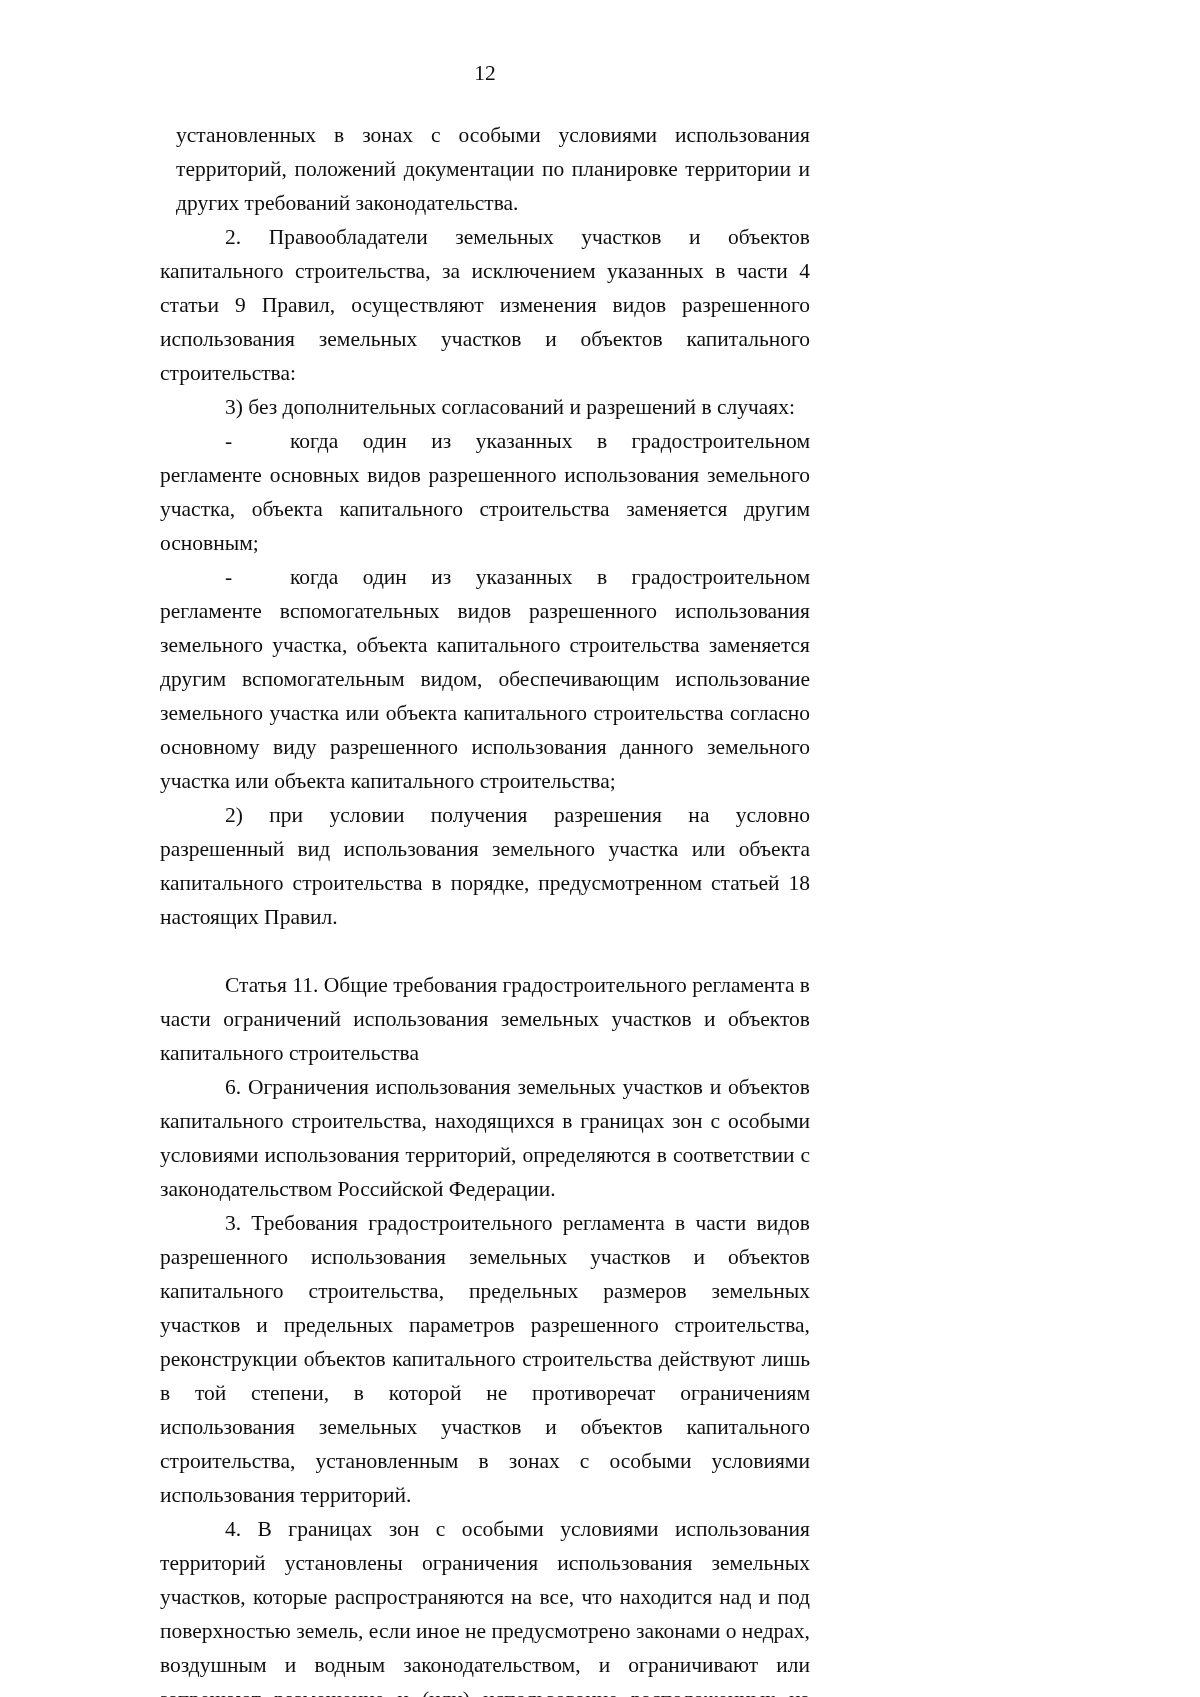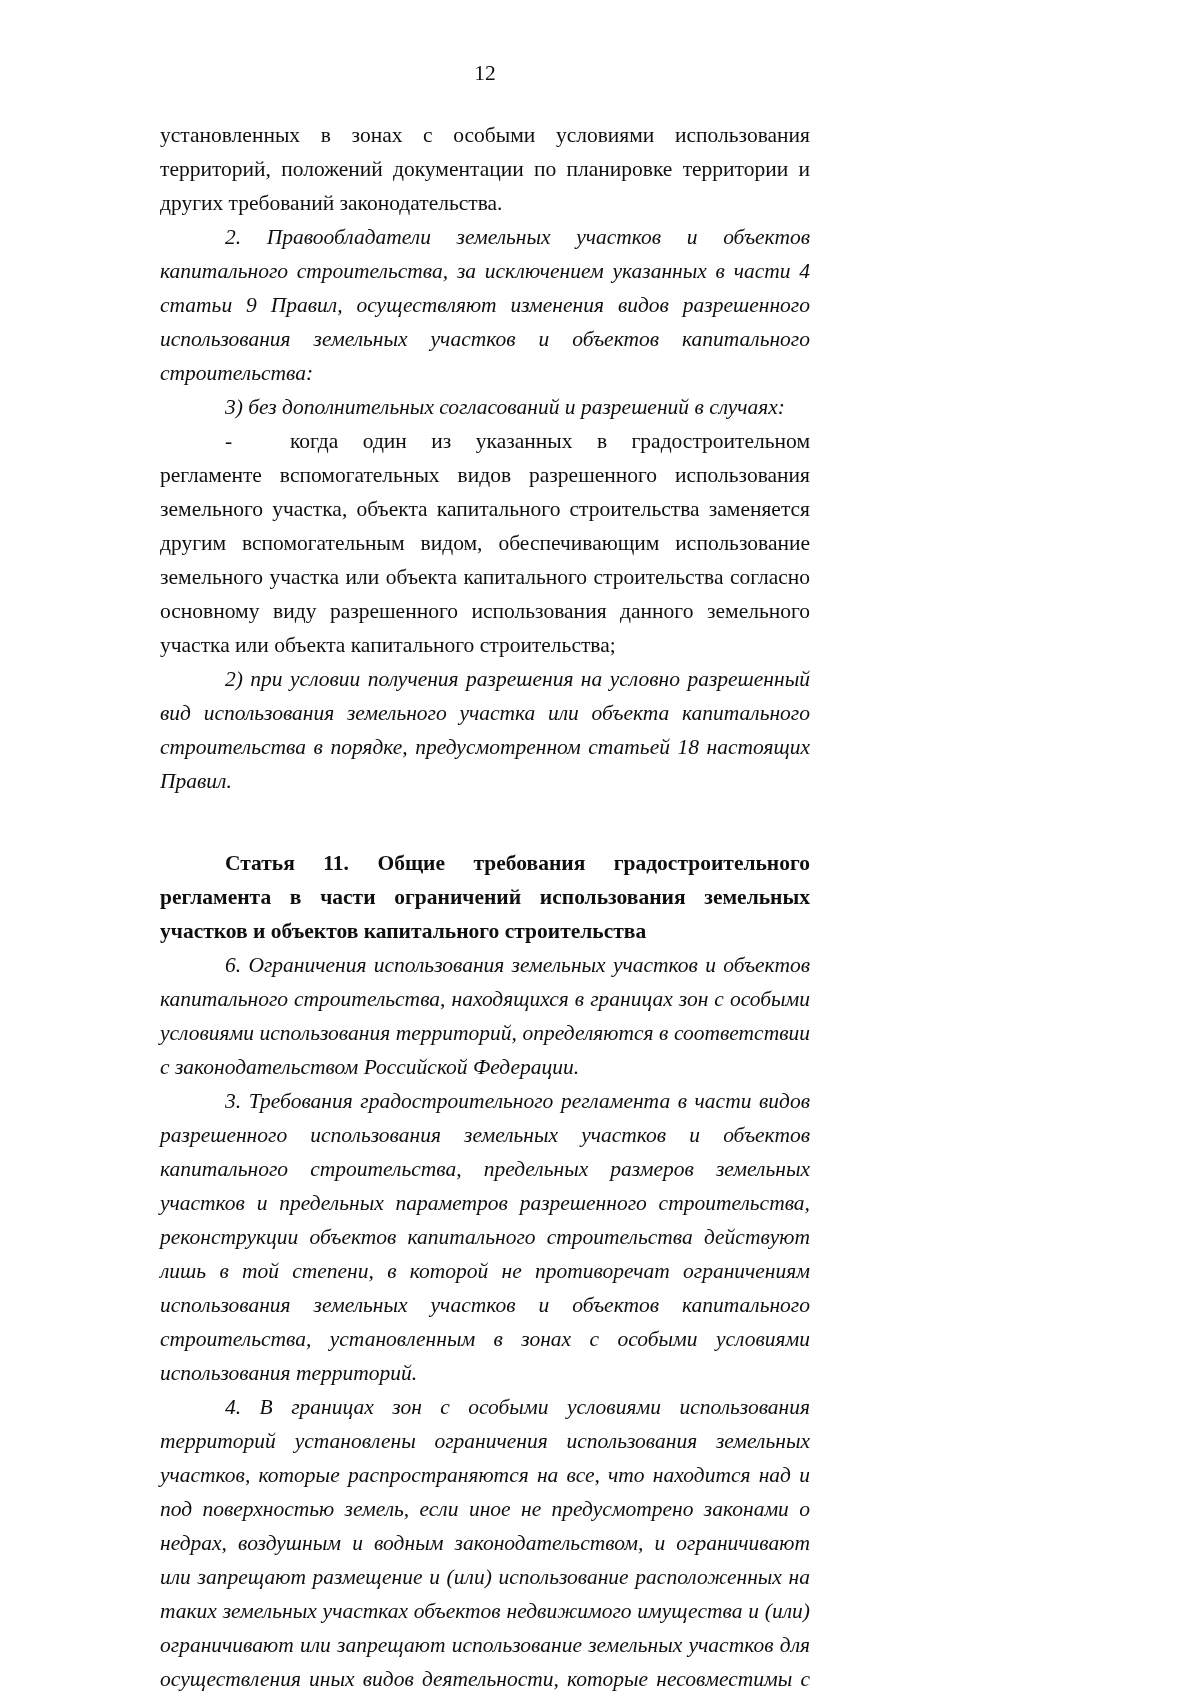--- a/index.html
+++ b/index.html
@@ -22,52 +22,53 @@
   .page-number {
     text-align: center;
     margin: 0 0 28px 0;
   }
   p.para {
     margin: 0;
     text-align: justify;
   }
   p.p-indent {
     text-indent: 65px;
-    font-style: italic;
   }
   p.p-noindent {
     text-indent: 0;
+    margin-left: 16px;
   }
   p.p-dash {
     text-indent: 65px;
   }
   p.p-dash .marker {
     display: inline-block;
     width: 65px;
     text-indent: 0;
   }
   p.p-heading {
-    font-weight: bold;
+    font-weight: normal;
     text-indent: 65px;
-    margin-top: 48px;
+    margin-top: 34px;
   }
 </style>
 </head>
 <body>
 
 <div class="page">
 
   <div class="page-number">12</div>
 
   <p class="para p-noindent">установленных в зонах с особыми условиями использования территорий, положений документации по планировке территории и других требований законодательства.</p>
 
   <p class="para p-indent">2. Правообладатели земельных участков и объектов капитального строительства, за исключением указанных в части 4 статьи 9 Правил, осуществляют изменения видов разрешенного использования земельных участков и объектов капитального строительства:</p>
 
   <p class="para p-indent">3)  без дополнительных согласований и разрешений в случаях:</p>
 
+  <p class="para p-dash"><span class="marker">-</span><span>когда один из указанных в градостроительном регламенте основных видов разрешенного использования земельного участка, объекта капитального строительства заменяется другим основным;</span></p>
 
   <p class="para p-dash"><span class="marker">-</span><span>когда один из указанных в градостроительном регламенте вспомогательных видов разрешенного использования земельного участка, объекта капитального строительства заменяется другим вспомогательным видом, обеспечивающим использование земельного участка или объекта капитального строительства согласно основному виду разрешенного использования данного земельного участка или объекта капитального строительства;</span></p>
 
   <p class="para p-indent">2) при условии получения разрешения на условно разрешенный вид использования земельного участка или объекта капитального строительства в порядке, предусмотренном статьей 18 настоящих Правил.</p>
 
   <p class="para p-heading">Статья 11. Общие требования градостроительного регламента в части ограничений использования земельных участков и объектов капитального строительства</p>
 
   <p class="para p-indent">6. Ограничения использования земельных участков и объектов капитального строительства, находящихся в границах зон с особыми условиями использования территорий, определяются в соответствии с законодательством Российской Федерации.</p>
 
 

